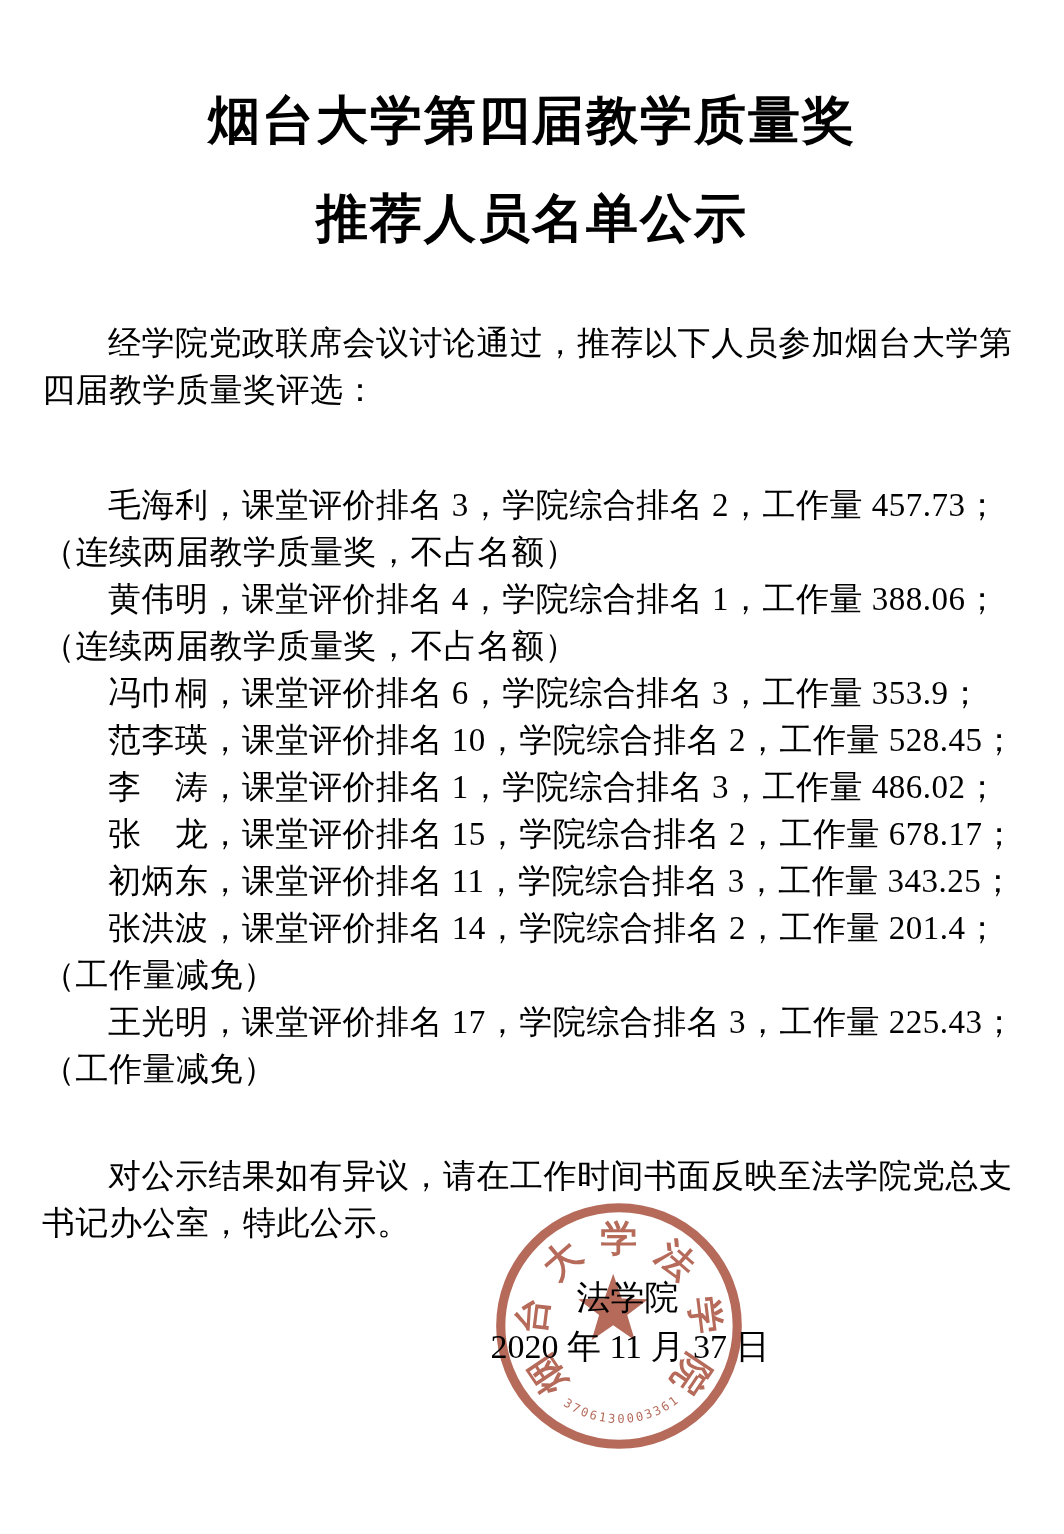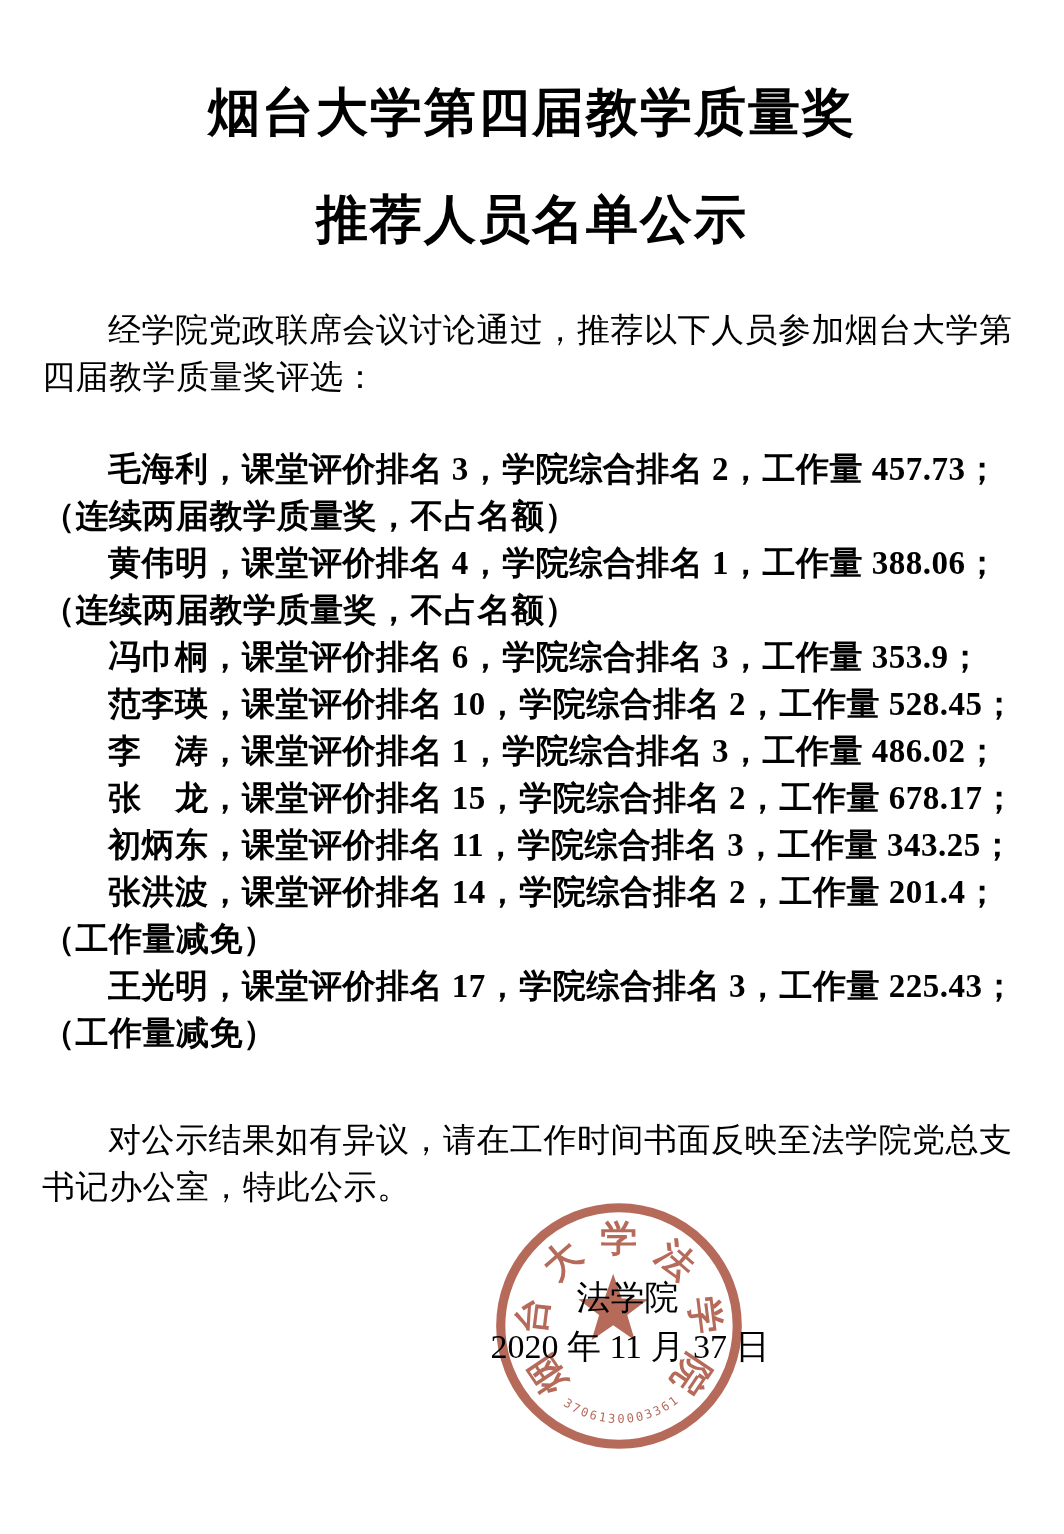--- a/index.html
+++ b/index.html
@@ -5,44 +5,44 @@
   html, body { margin: 0; padding: 0; background: #ffffff; }
   .page {
     position: relative;
     width: 1064px;
     height: 1534px;
     background: #ffffff;
     overflow: hidden;
     font-family: "Liberation Serif", "DejaVu Serif", serif;
     color: #000000;
     box-sizing: border-box;
-    padding: 4px 42px;
+    padding: 12px 42px;
   }
   .title {
     margin: 0;
     text-align: center;
     font-family: "Liberation Sans", "DejaVu Sans", sans-serif;
     font-weight: 700;
     font-size: 52px;
     line-height: 64px;
     letter-spacing: 2px;
     color: #000000;
   }
   .title-1 { margin-top: 76px; }
-  .title-2 { margin-top: 43px; }
+  .title-2 { margin-top: 34px; }
   .body {
     margin: 0;
     font-size: 33px;
     line-height: 47px;
     letter-spacing: 0.5px;
     color: #000000;
   }
   .indent { text-indent: 2em; }
-  .intro   { margin-top: 56px; }
-  .list    { margin-top: 45px; font-weight: bold; }
+  .intro   { margin-top: 70px; }
+  .list    { margin-top: 68px; }
   .closing { margin-top: 60px; }
   .seal {
     position: absolute;
     left: 493px;
     top: 1200px;
     width: 252px;
     height: 252px;
     opacity: 0.9;
   }
   .seal-ring-char {

